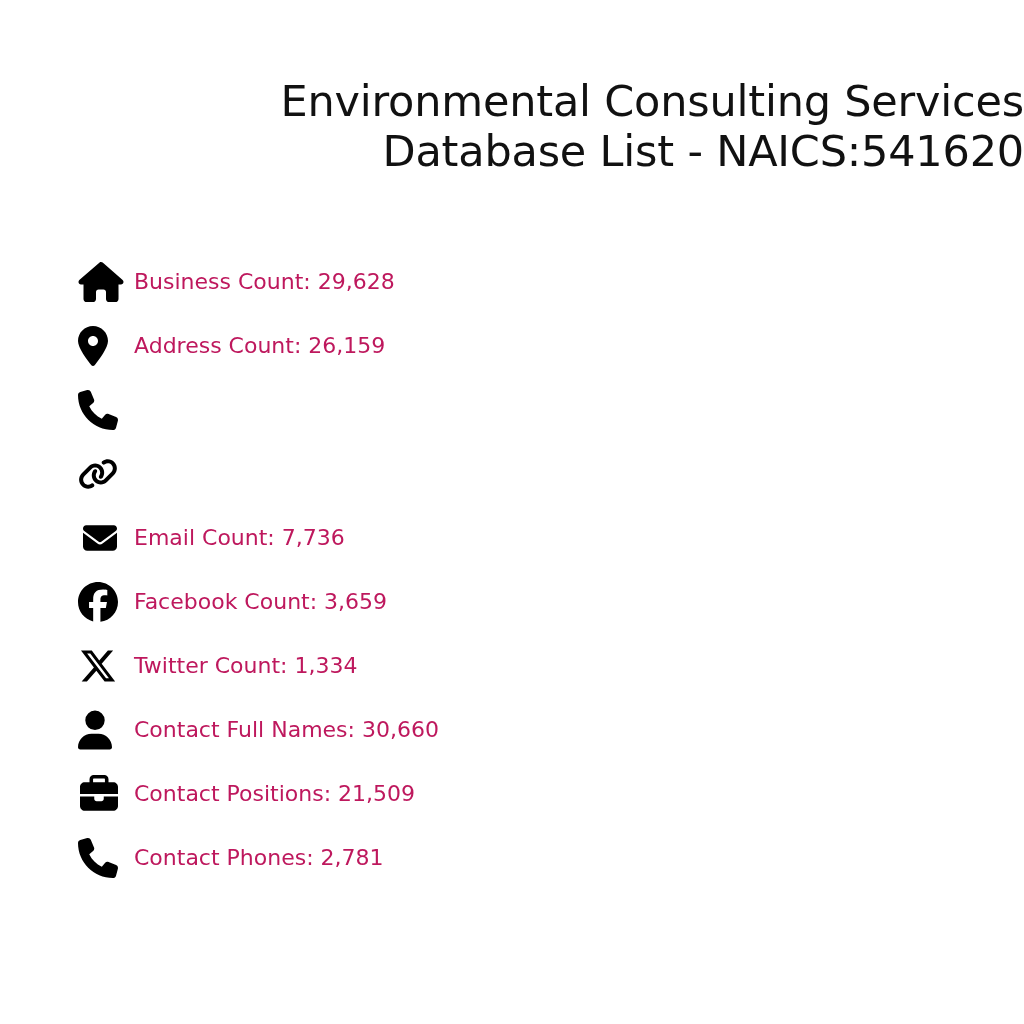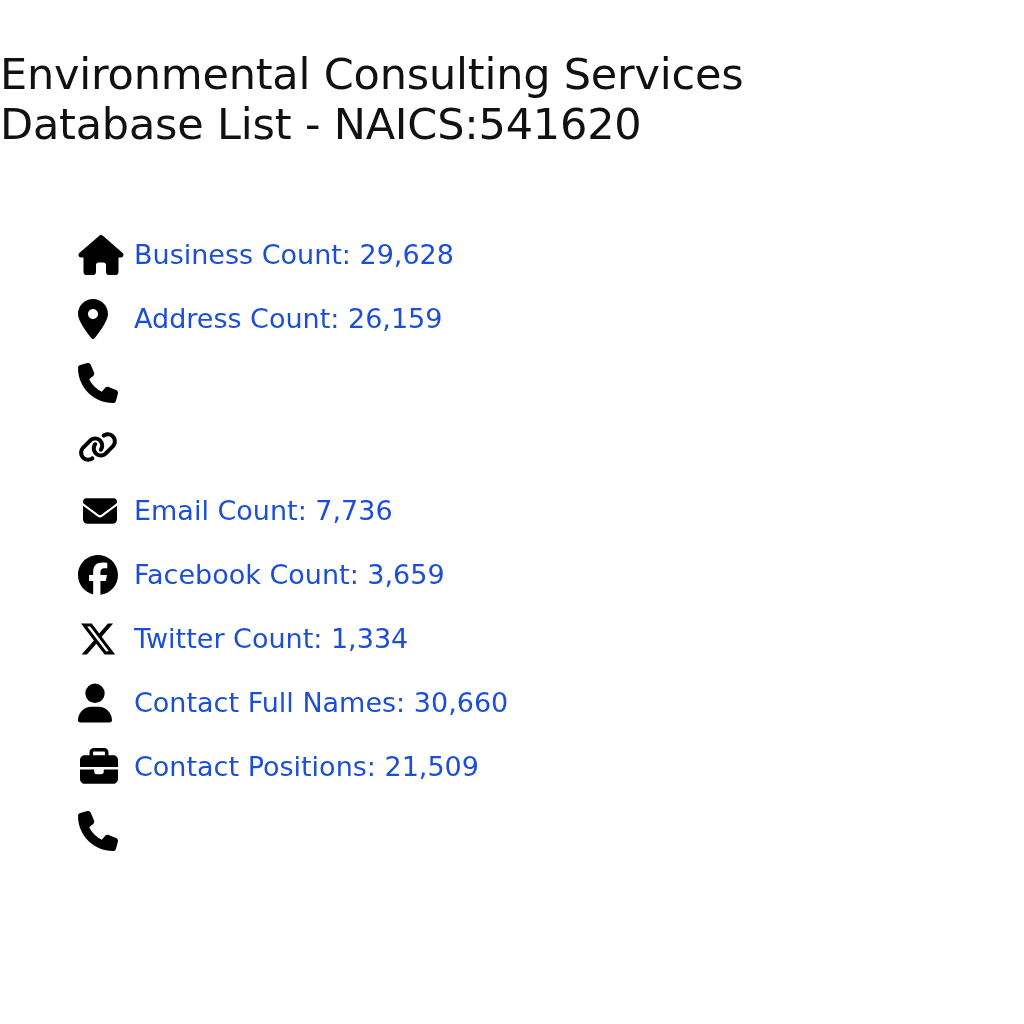--- a/index.html
+++ b/index.html
@@ -14,26 +14,26 @@
     color: #0a0a0a;
     overflow: hidden;
   }
   .page {
     width: 1024px;
     height: 1024px;
     position: relative;
     box-sizing: border-box;
   }
   .title {
-    text-align: left;
+    text-align: right;
     font-size: 43px;
     line-height: 50px;
     font-weight: 400;
     color: #111111;
-    padding-top: 49px;
+    padding-top: 76px;
     letter-spacing: -0.2px;
   }
   .title .line {
     display: block;
     white-space: nowrap;
   }
   .stats {
     margin-top: 74px;
     padding-left: 78px;
   }
@@ -48,23 +48,23 @@
     height: 48px;
     display: flex;
     align-items: center;
     justify-content: flex-start;
     color: #000000;
   }
   .stat-icon svg {
     display: block;
   }
   .stat-label {
-    font-size: 27px;
+    font-size: 22px;
     line-height: 36px;
-    color: #1d4ed8;
+    color: #be185d;
     white-space: nowrap;
   }
 </style>
 </head>
 <body>
 
 <div class="page">
 
   <div class="title">
     <span class="line">Environmental Consulting Services</span>
@@ -152,16 +152,17 @@
       <span class="stat-label">Contact Positions: 21,509</span>
     </div>
 
 
     <div class="stat-row">
       <span class="stat-icon">
         <svg width="40" height="40" viewBox="0 0 512 512" fill="currentColor" aria-hidden="true">
           <path d="M164.9 24.6c-7.7-18.6-28-28.5-47.4-23.2l-88 24C12.1 30.2 0 46 0 64C0 311.4 200.6 512 448 512c18 0 33.8-12.1 38.6-29.5l24-88c5.3-19.4-4.6-39.7-23.2-47.4l-96-40c-16.3-6.8-35.2-2.1-46.3 11.6L304.7 368C234.3 334.7 177.3 277.7 144 207.3L193.3 167c13.7-11.2 18.4-30 11.6-46.3l-40-96z"></path>
         </svg>
       </span>
+      <span class="stat-label">Contact Phones: 2,781</span>
     </div>
 
   </div>
 </div>
 
 </body></html>

